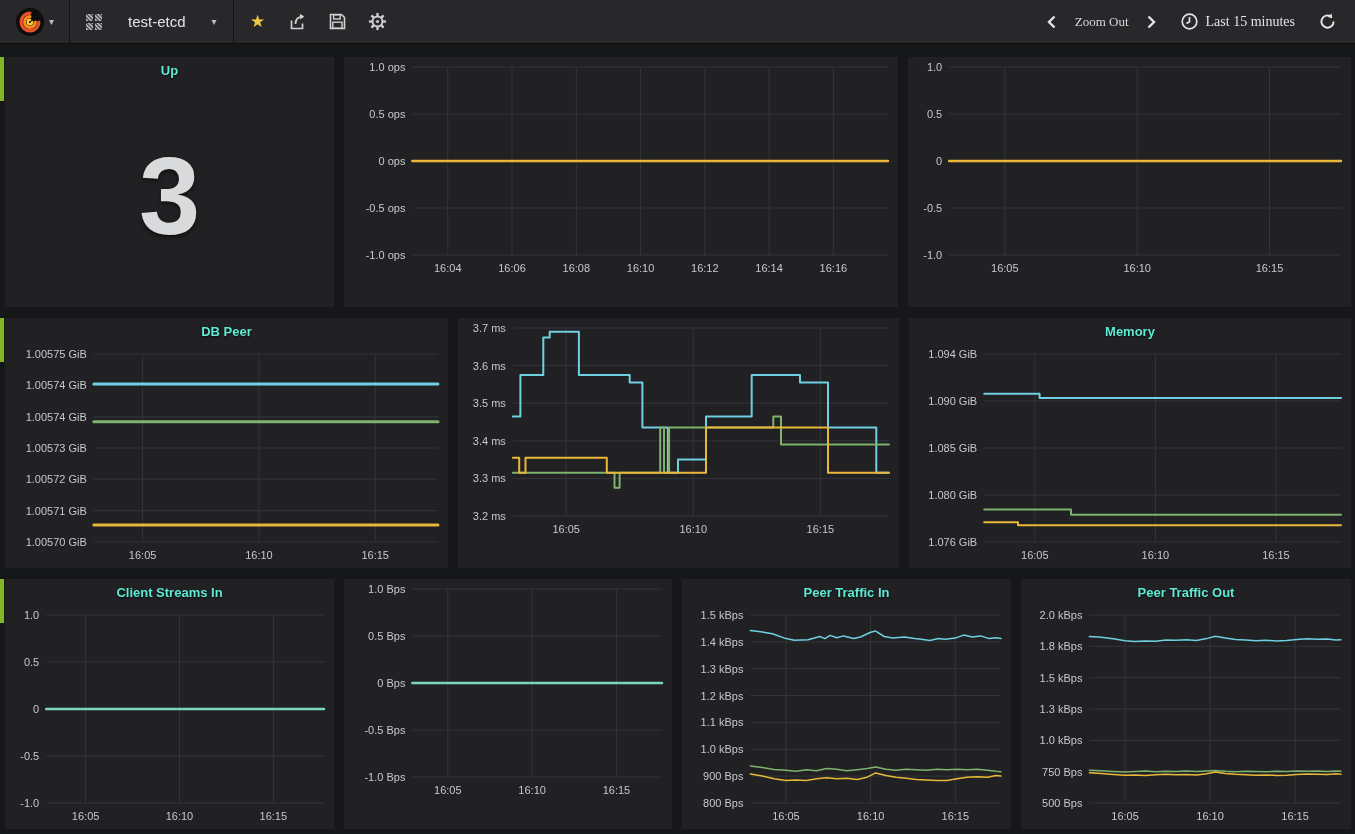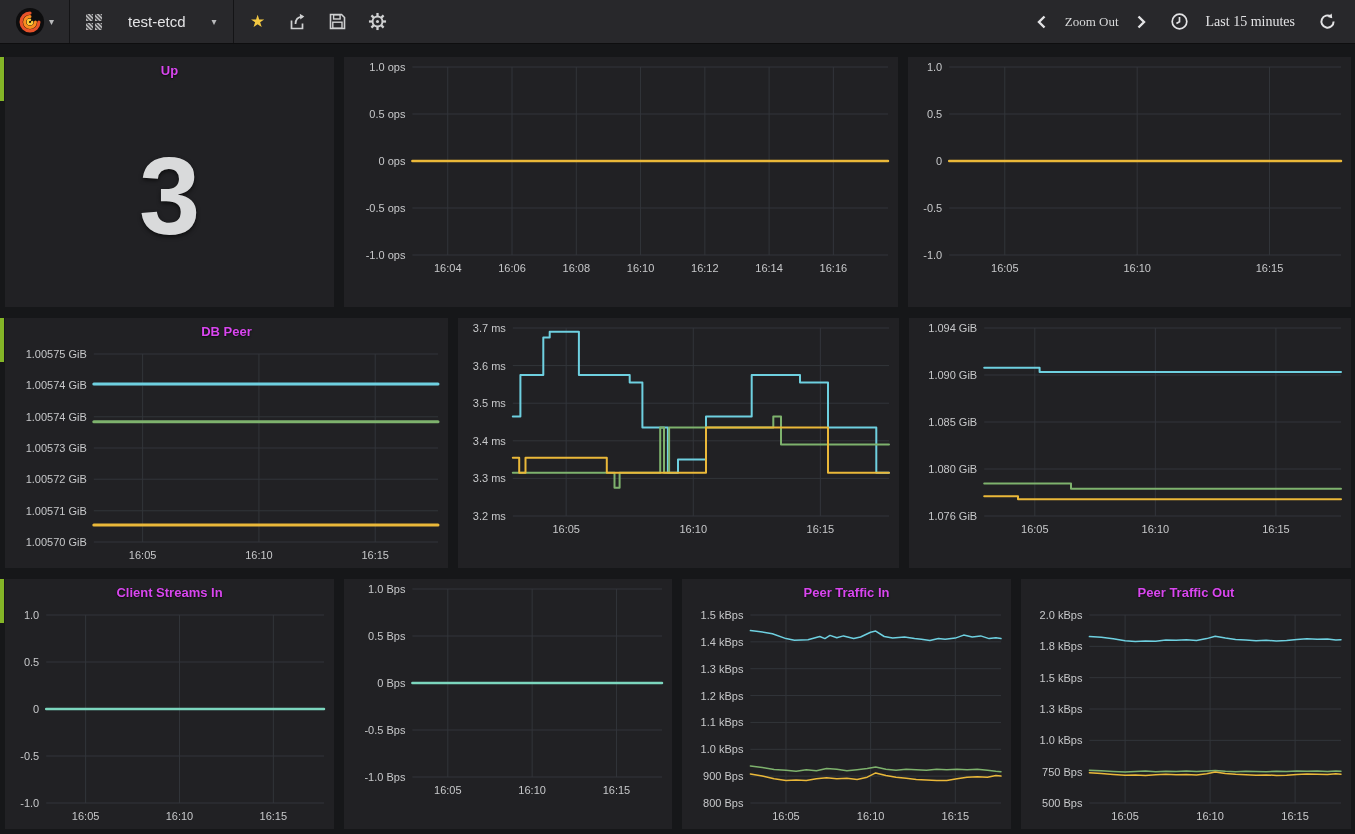--- a/index.html
+++ b/index.html
@@ -15,32 +15,32 @@
   .logo-sec { width: 70px; justify-content: center; gap: 4px; cursor: pointer; }
   .dash-sec { gap: 26px; padding: 0 16px; cursor: pointer; }
   .dash-title { font-size: 15px; color: #e3e3e5; }
   .caret { font-size: 10px; color: #b9babc; }
   .actions { border-right: none; padding: 0 4px; }
   .nav-btn { width: 40px; height: 44px; display: flex; align-items: center; justify-content: center; cursor: pointer; }
   .star { color: #f2c843; font-size: 17px; }
   .spacer { flex: 1; }
   .right-sec { display: flex; align-items: center; padding-right: 12px; gap: 2px; font-family: Liberation Serif, serif; }
   .txt-btn { font-size: 13px; color: #d8d9da; padding: 0 8px; cursor: pointer; }
-  .time-btn { display: flex; align-items: center; gap: 18px; font-size: 14px; color: #e3e3e5; padding: 0 14px; cursor: pointer; }
+  .time-btn { display: flex; align-items: center; gap: 8px; font-size: 14px; color: #e3e3e5; padding: 0 14px; cursor: pointer; }
   .chev-btn { width: 26px; height: 44px; display: flex; align-items: center; justify-content: center; cursor: pointer; }
   .grid-ico { width: 16px; height: 16px; display: grid; grid-template-columns: 7px 7px; grid-template-rows: 7px 7px; gap: 2px; }
   .grid-ico span { background: repeating-linear-gradient(45deg, #b2b2b4 0, #b2b2b4 1.5px, #58585a 1.5px, #58585a 3px); }
   
   .dash { padding: 13px 4px 0 5px; position: relative; }
   .row { display: flex; gap: 10px; margin-bottom: 11px; position: relative; }
   .row-marker { position: absolute; left: -5px; top: 0; width: 4px; height: 44px; background: #84b527; cursor: pointer; }
   .panel { background: #212124; height: 250px; display: flex; flex-direction: column; }
   .panel-title {
     height: 26px; line-height: 27px; text-align: center;
-    font-size: 13px; font-weight: bold; color: #d946ef;
+    font-size: 13px; font-weight: bold; color: #5eead4;
     text-shadow: 0 1px 2px rgba(0,0,0,.7); cursor: pointer; flex: none;
   }
   .chart { flex: 1; min-height: 0; }
   .bigval { flex: 1; display: flex; align-items: center; justify-content: center; }
   .bigval span { font-size: 110px; font-weight: bold; color: #d9dadb; text-shadow: 0 2px 4px rgba(0,0,0,.6); }
   svg text { font-family: "Liberation Sans", "DejaVu Sans", sans-serif; }
   .icon-svg { display: block; }
 </style>
 </head>
 <body>
@@ -260,20 +260,21 @@
             <line x1="54.8" x2="431" y1="160.40000000000015" y2="160.40000000000015" stroke="#32353a" stroke-width="1"></line>
             <text x="47.8" y="164.40000000000015" text-anchor="end" fill="#c7c8ca" font-size="11">3.3 ms</text>
             <line x1="54.8" x2="431" y1="198" y2="198" stroke="#32353a" stroke-width="1"></line>
             <text x="47.8" y="202" text-anchor="end" fill="#c7c8ca" font-size="11">3.2 ms</text>
             <path d="M54.8,98.4H62.4V57.0H85.3V19.4H91.7V13.8H120.9V57.0H171.7V64.5H184.4V109.6H209.9V154.8H220.0V141.6H248.0V98.4H293.7V57.0H342.0V64.5H370.0V109.6H418.3V154.8H431.0V154.8" fill="none" stroke="#6ED0E0" stroke-width="2" stroke-linejoin="round" stroke-linecap="round"></path>
             <path d="M54.8,154.8H156.5V169.8H161.6V154.8H202.2V109.6H206.0V154.8H211.1V109.6H315.3V98.4H323.0V126.6H431.0V126.6" fill="none" stroke="#7EB26D" stroke-width="2" stroke-linejoin="round" stroke-linecap="round"></path>
             <path d="M54.8,139.7H61.2V154.8H67.5V139.7H148.8V154.8H248.0V109.6H370.0V154.8H431.0V154.8" fill="none" stroke="#EAB839" stroke-width="2" stroke-linejoin="round" stroke-linecap="round"></path>
           </svg></div>
     </div>
     <div class="panel" style="width:443px">
+      <div class="panel-title">Memory</div>
       <div class="chart"><svg width="442" height="224">
             <line x1="125.82702702702701" x2="125.82702702702701" y1="10" y2="198" stroke="#32353a" stroke-width="1"></line>
             <text x="125.82702702702701" y="215" text-anchor="middle" fill="#c7c8ca" font-size="11">16:05</text>
             <line x1="246.36756756756756" x2="246.36756756756756" y1="10" y2="198" stroke="#32353a" stroke-width="1"></line>
             <text x="246.36756756756756" y="215" text-anchor="middle" fill="#c7c8ca" font-size="11">16:10</text>
             <line x1="366.90810810810814" x2="366.90810810810814" y1="10" y2="198" stroke="#32353a" stroke-width="1"></line>
             <text x="366.90810810810814" y="215" text-anchor="middle" fill="#c7c8ca" font-size="11">16:15</text>
             <line x1="75.19999999999999" x2="432" y1="10" y2="10" stroke="#32353a" stroke-width="1"></line>
             <text x="68.19999999999999" y="14" text-anchor="end" fill="#c7c8ca" font-size="11">1.094 GiB</text>
             <line x1="75.19999999999999" x2="432" y1="57.00000000000174" y2="57.00000000000174" stroke="#32353a" stroke-width="1"></line>

